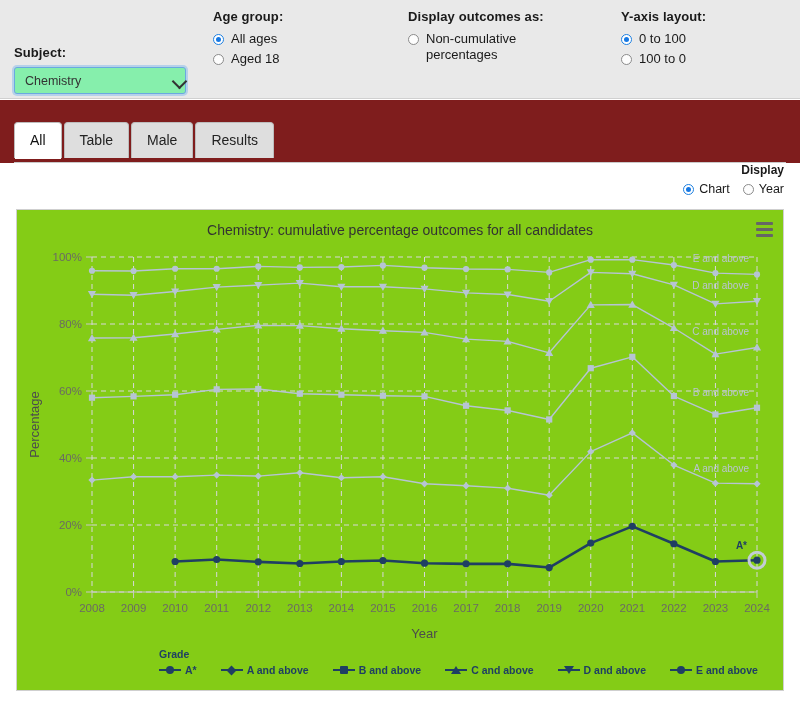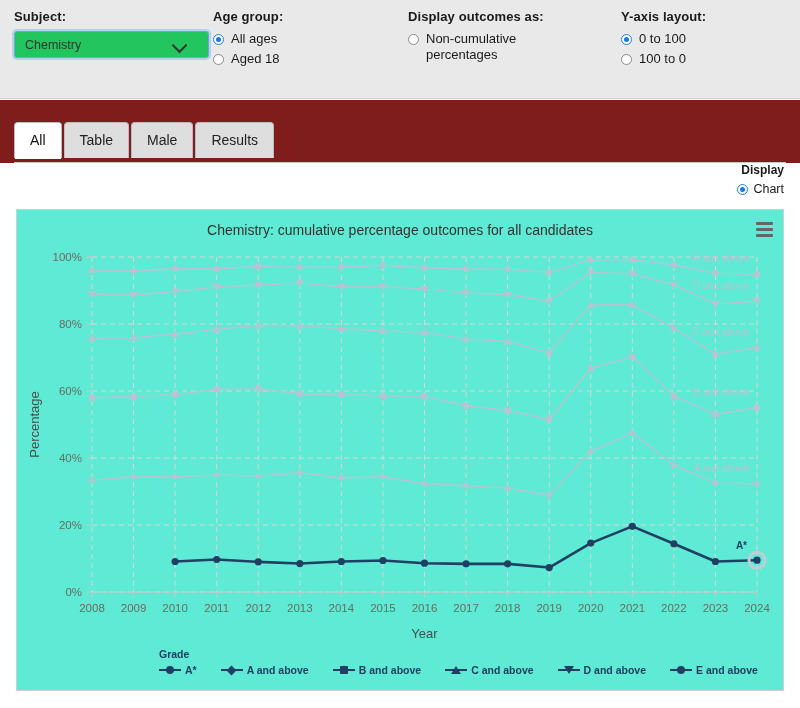--- a/index.html
+++ b/index.html
@@ -20,24 +20,24 @@
     box-sizing: border-box;
   }
   .ctrl-group { position: absolute; top: 9px; }
   .ctrl-label {
     font-size: 13px; font-weight: bold; color: #1a1a1a;
     margin-bottom: 7px; letter-spacing: 0.1px;
   }
   .select-wrap { position: relative; width: 180px; }
   select.subject-select {
     -webkit-appearance: none; appearance: none;
-    width: 195px; height: 27px;
+    width: 172px; height: 27px;
     padding: 2px 26px 2px 10px;
     font-size: 12.5px; font-family: "Liberation Sans", sans-serif;
-    color: #333; background: #22c55e;
+    color: #333; background: #86efac;
     border: 1px solid #6aa9e0;
     border-radius: 3px;
     box-shadow: 0 0 0 2px rgba(120,180,235,0.45);
     outline: none;
   }
   .select-chevron {
     position: absolute; right: 9px; top: 9px;
     width: 9px; height: 9px;
     border-right: 2px solid #333; border-bottom: 2px solid #333;
     transform: rotate(45deg);
@@ -76,29 +76,29 @@
     position: absolute; left: 14px; top: 62px; width: 772px;
     border-bottom: 1px solid #c9c9c9; z-index: 2;
   }
   .tab.active::after {
     content:""; position:absolute; left:0; right:0; bottom:-1px; height:1px; background:#fff; z-index: 4;
   }
 
   
   .display-block { position: absolute; right: 16px; top: 163px; text-align: right; }
   .display-title { font-size: 12px; font-weight: bold; color: #1a1a1a; margin-bottom: 5px; }
-  .display-opts { display: flex; justify-content: flex-end; gap: 13px; flex-direction: column; }
+  .display-opts { display: flex; justify-content: flex-end; gap: 13px; }
   .display-opt { display: flex; align-items: center; font-size: 12.5px; color: #1a1a1a; }
   .display-opt .radio { margin-top: 0; margin-right: 5px; }
 
   
   .chart-panel {
     position: absolute; left: 16px; top: 209px;
     width: 768px; height: 482px;
-    background: #5eead4;
+    background: #84cc16;
     border: 1px solid #cfcfcf;
     box-sizing: border-box;
   }
   .chart-title {
     position: absolute; left: 0; right: 0; top: 12px;
     text-align: center; font-size: 14px; color: #333;
   }
   .burger { position: absolute; right: 10px; top: 12px; width: 17px; cursor: pointer; }
   .burger span { display: block; height: 3px; background: #666; margin-bottom: 3px; border-radius: 1px; }
   .chart-svg { position: absolute; left: 0; top: 0; }
@@ -125,21 +125,21 @@
   .lg-sym.tri { width:0;height:0;background:transparent;border-left:5px solid transparent;border-right:5px solid transparent;border-bottom:8px solid #1f3f63; left:6px; top:2px;}
   .lg-sym.tridown { width:0;height:0;background:transparent;border-left:5px solid transparent;border-right:5px solid transparent;border-top:8px solid #1f3f63; left:6px; top:2px;}
 </style>
 </head>
 <body>
 
 <div class="page">
 
   <div class="controls">
 
-    <div class="ctrl-group" style="left:14px;">
+    <div class="ctrl-group" style="left:14px;margin-top:36px;">
       <div class="ctrl-label">Subject:</div>
       <div class="select-wrap">
         <select class="subject-select">
           <option>Chemistry</option>
         </select>
         <span class="select-chevron"></span>
       </div>
     </div>
 
     <div class="ctrl-group" style="left:213px;">

